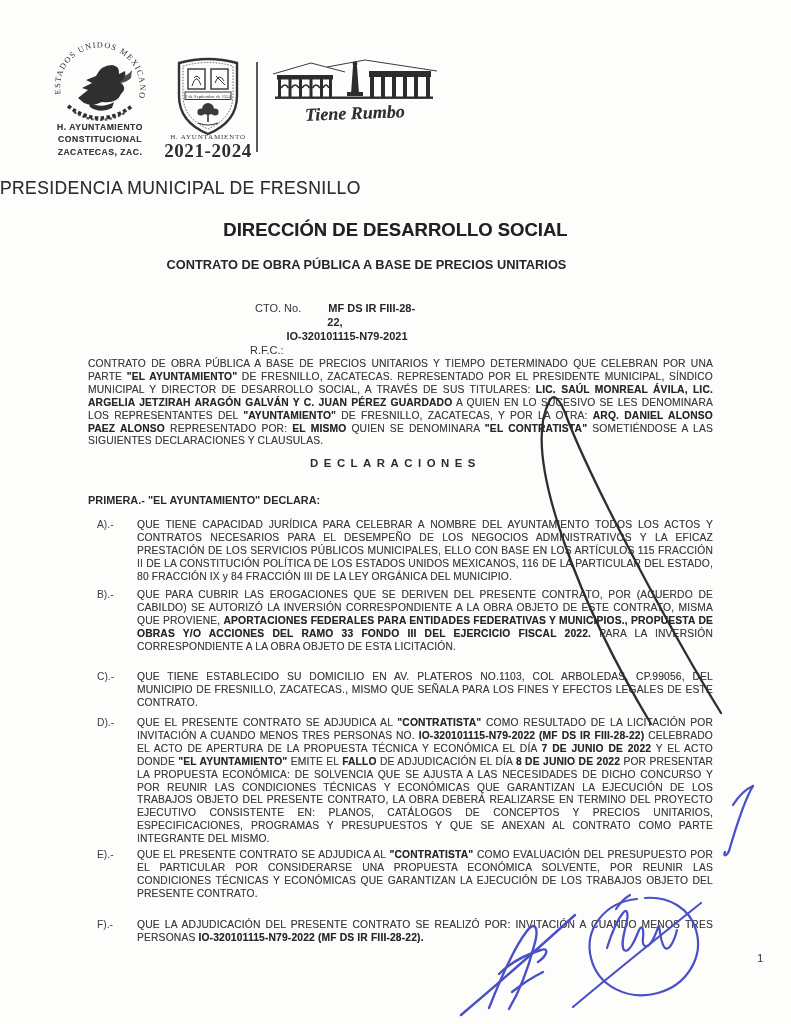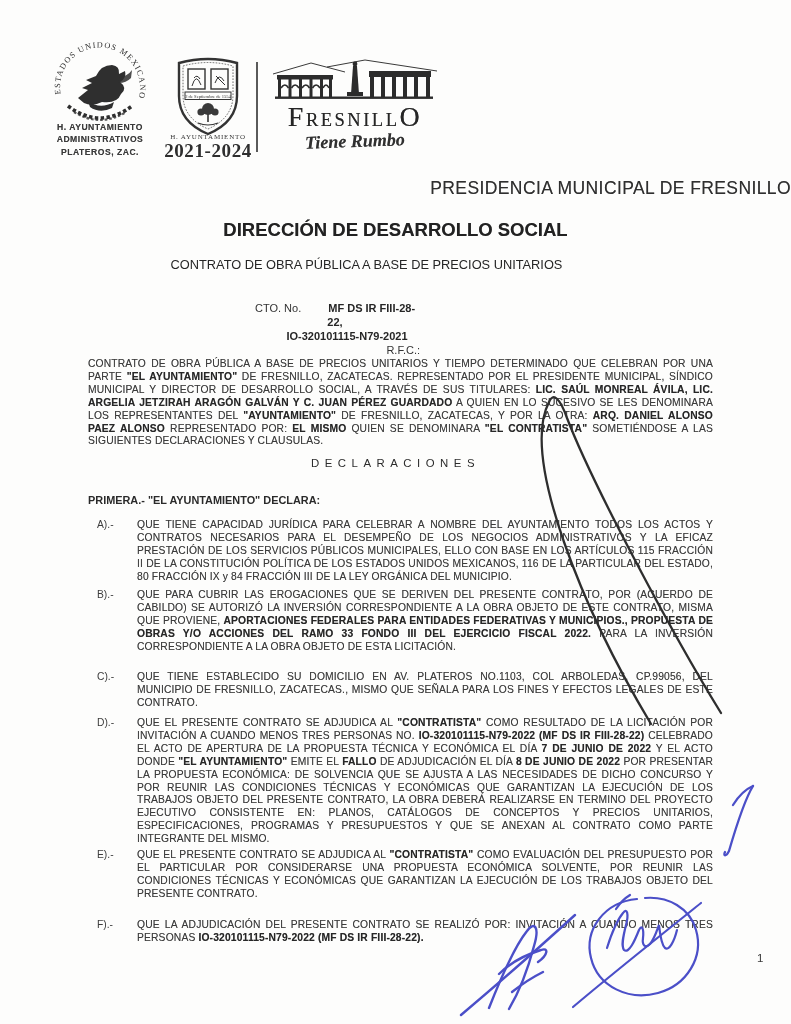--- a/index.html
+++ b/index.html
@@ -22,37 +22,37 @@
   }
   .crest-caption .small{font-size:7px; letter-spacing:.8px; font-family:"Liberation Serif",serif; display:block;}
   .crest-caption .years{font-size:19px; font-weight:bold; font-family:"Liberation Serif",serif; letter-spacing:.6px; display:block; margin-top:-1px; color:#2e2e2e;}
   .logo-divider{position:absolute; left:256px; top:62px; width:1.6px; height:90px; background:#5a5a5a;}
   .fres-logo{position:absolute; left:262px; top:58px; width:186px; text-align:center;}
   .fres-word{margin-top:-2px; font-family:"Liberation Serif",serif; color:#262626; letter-spacing:2.5px; line-height:26px; white-space:nowrap; text-shadow:0 0 .4px rgba(40,40,40,.6);}
   .fres-word .cap{font-size:28px;}
   .fres-word .mid{font-size:18.5px;}
   .fres-tag{font-family:"Liberation Serif",serif; font-style:italic; font-weight:bold; font-size:18px; color:#303030; margin-top:-3px; transform:rotate(-2deg); text-shadow:0 0 .4px rgba(40,40,40,.5);}
   
-  .title1{position:absolute; left:0; top:178px; width:791px; text-align:right;
+  .title1{position:absolute; left:0; top:178px; width:791px; text-align:left;
     font-size:17.5px; letter-spacing:.4px; color:#2f2f2f; text-shadow:0 0 .4px rgba(50,50,50,.5);}
   .title2{position:absolute; left:0; top:219px; width:791px; text-align:center;
     font-size:18.5px; font-weight:bold; color:#222; text-shadow:0 0 .4px rgba(40,40,40,.5);}
   .title3{position:absolute; left:0; top:257px; width:733px; text-align:center;
-    font-size:12.8px; font-weight:normal; color:#262626;}
+    font-size:12.8px; font-weight:bold; color:#262626;}
   .refblock{position:absolute; left:250px; top:301px; width:170px; font-size:11px; line-height:14px; color:#333;}
   .refblock .c{text-align:center;}
   .refblock .b{font-weight:bold; color:#262626;margin-left:24px;}
-  .refblock .rfc{margin-left:25px;text-align:right;}
+  .refblock .rfc{}
   
   .para{position:absolute; left:88px; width:625px; margin:0; text-align:justify;
     font-size:10.3px; line-height:12.9px; letter-spacing:.15px; color:#3c3c3c;
     text-shadow:0 0 .35px rgba(60,60,60,.5);}
   .b{font-weight:bold; color:#272727;}
   .heading-decl{position:absolute; left:0; top:457px; width:791px; text-align:center;
-    font-size:11.4px; font-weight:normal; letter-spacing:5.5px; color:#2c2c2c;}
+    font-size:11.4px; font-weight:bold; letter-spacing:5.5px; color:#2c2c2c;}
   .heading-primera{position:absolute; left:88px; top:494px; font-size:10.9px; font-weight:bold; color:#2a2a2a;}
   .clause{position:absolute; left:95px; width:618px;}
   .clabel{position:absolute; left:2px; top:0; font-size:10.3px; color:#3c3c3c;}
   .ctext{margin:0 0 0 42px; text-align:justify; font-size:10.3px; line-height:12.9px;
     letter-spacing:.15px; color:#3c3c3c; text-shadow:0 0 .35px rgba(60,60,60,.5);}
   .pageno{position:absolute; left:757px; top:952px; font-size:11.5px; color:#3a3a3a;}
   .ink{position:absolute; left:0; top:0; pointer-events:none;}
 </style>
 </head>
 <body>
@@ -71,22 +71,22 @@
       <path d="M30,60 L40,52 L34,50 L44,45 L38,42 L48,38 Q53,27 64,27 Q72,28 71,36 L77,33 Q79,40 72,44 Q80,50 73,56 Q69,66 54,64 Q44,69 36,65 Z"></path>
       <path d="M40,63 Q52,72 66,64 L64,70 Q52,76 42,69 Z"></path>
       <path d="M70,40 Q80,38 84,32 L83,40 Q78,45 71,45 Z" opacity=".85"></path>
     </g>
 
     <path d="M20,68 Q52,92 84,68" fill="none" stroke="#2f2f2f" stroke-width="3.6" stroke-dasharray="3.5 2.4"></path>
     <path d="M26,74 Q52,90 78,74" fill="none" stroke="#2f2f2f" stroke-width="2.2" stroke-dasharray="2.6 2" opacity=".8"></path>
   </svg>
   <div class="seal-caption">
     <div>H. AYUNTAMIENTO</div>
-    <div>ADMINISTRATIVOS</div>
-    <div>PLATEROS, ZAC.</div>
+    <div>CONSTITUCIONAL</div>
+    <div>ZACATECAS, ZAC.</div>
   </div>
 
   <svg class="abs" style="left:174px; top:54px;" width="68" height="82" viewBox="0 0 68 82">
     <path d="M5,9 Q34,1 63,9 L63,42 Q63,68 34,80 Q5,68 5,42 Z" fill="none" stroke="#333" stroke-width="2.4"></path>
     <path d="M9,12 Q34,5 59,12 L59,41 Q59,64 34,75 Q9,64 9,41 Z" fill="none" stroke="#444" stroke-width=".8" stroke-dasharray="1.6 1.4"></path>
     <rect x="14" y="15" width="17" height="20" fill="none" stroke="#333" stroke-width="1.4"></rect>
     <rect x="37" y="15" width="17" height="20" fill="none" stroke="#333" stroke-width="1.4"></rect>
     <path d="M18,32 Q22,18 27,31 M20,24 Q23,20 26,25" stroke="#333" stroke-width="1" fill="none"></path>
     <path d="M41,29 Q45,18 50,27 M42,22 L51,31" stroke="#333" stroke-width="1" fill="none"></path>
     <rect x="11" y="38" width="46" height="7.5" fill="none" stroke="#333" stroke-width="1"></rect>
@@ -124,23 +124,20 @@
         <rect x="123" y="19" width="4" height="20"></rect>
           <rect x="134" y="19" width="4" height="20"></rect>
         <rect x="145" y="19" width="4" height="20"></rect>
           <rect x="157" y="19" width="4" height="20"></rect>
         <path d="M84,8 L88,8 L90,36 L82,36 Z"></path>
         <circle cx="86" cy="6" r="2.4"></circle>
         <rect x="78" y="34" width="16" height="4"></rect>
         <rect x="6" y="38.5" width="158" height="2.4"></rect>
       </g>
     </svg>
-    <div class="fres-word">
-      <span class="cap">F</span><span class="mid">RESNILL</span><span class="cap">O</span>
-    </div>
     <div class="fres-tag">Tiene Rumbo</div>
   </div>
 
   <div class="title1">PRESIDENCIA MUNICIPAL DE FRESNILLO</div>
   <div class="title2">DIRECCIÓN DE DESARROLLO SOCIAL</div>
   <div class="title3">CONTRATO DE OBRA PÚBLICA A BASE DE PRECIOS UNITARIOS</div>
 
   <div class="refblock">
     <div class="c"><span>CTO. No. </span><span class="b">MF DS IR FIII-28-22,</span></div>
     <div class="c b">IO-320101115-N79-2021</div>

